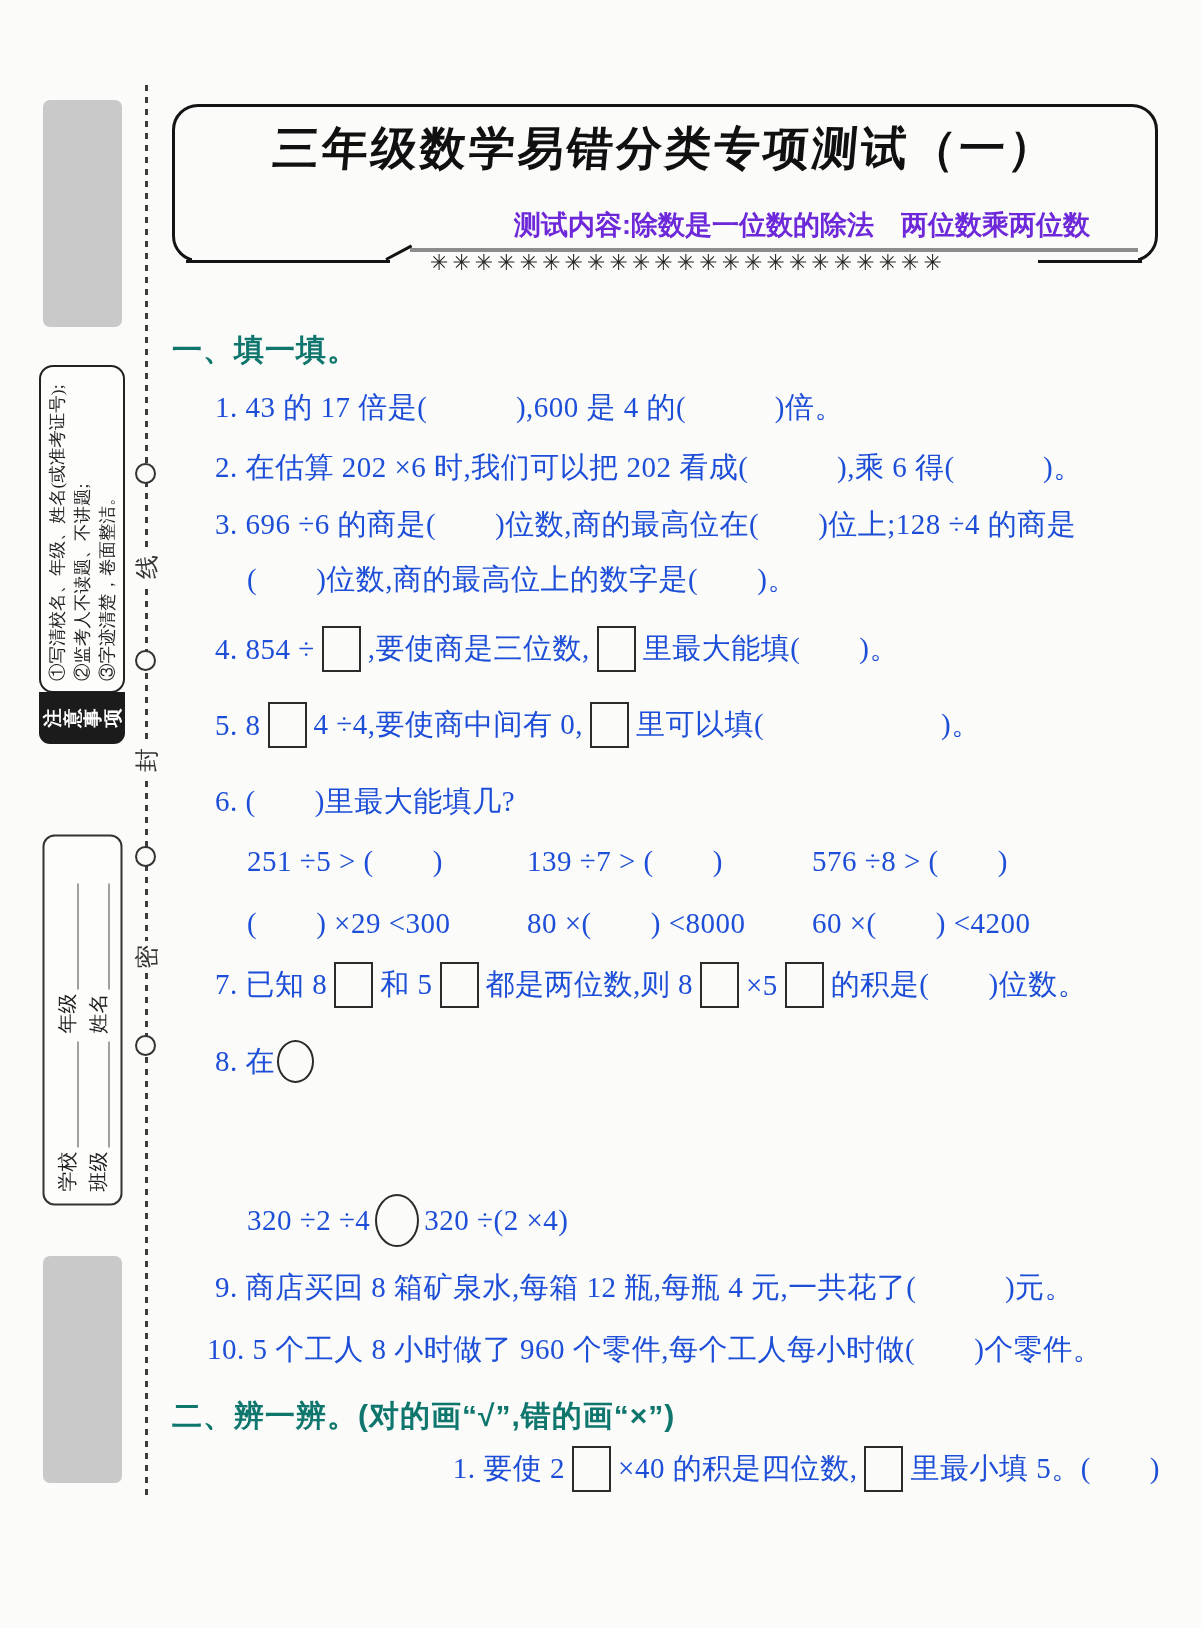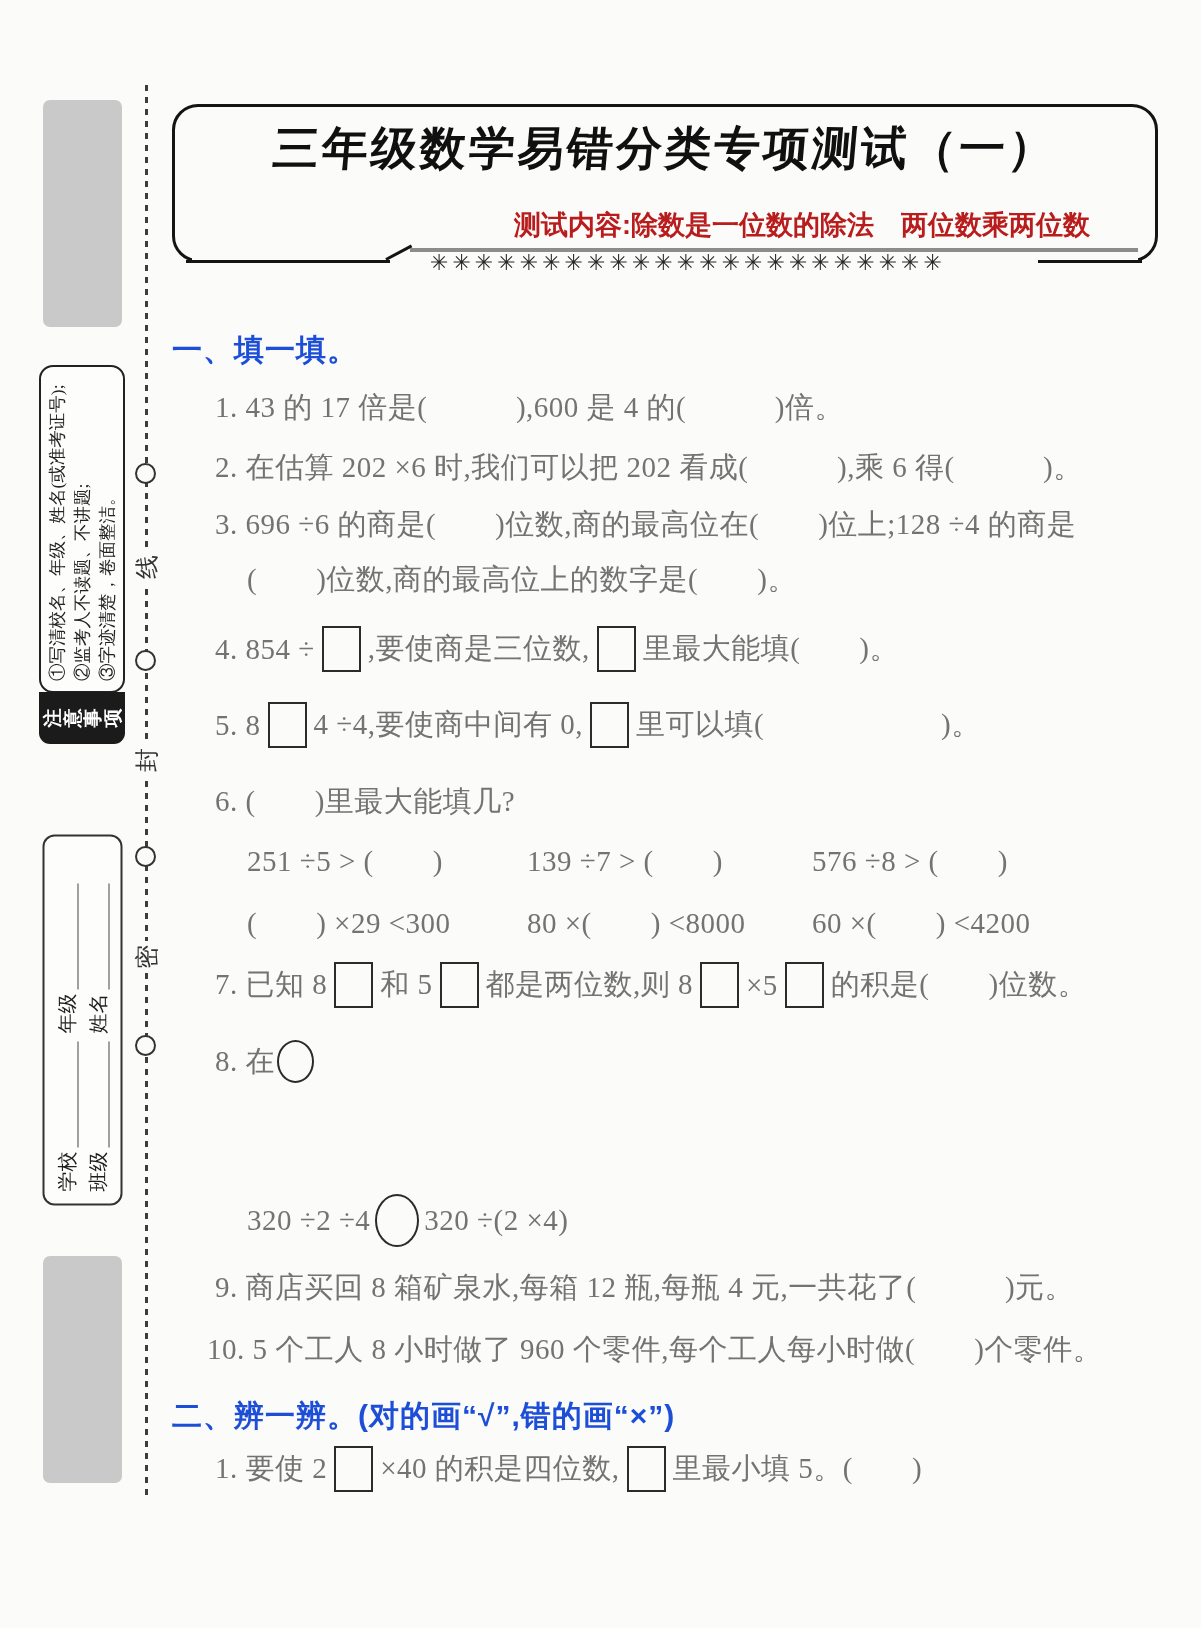--- a/index.html
+++ b/index.html
@@ -31,37 +31,37 @@
   .info-line .u{display:inline-block;width:106px;border-bottom:1.5px solid #444;height:22px;margin:0 8px 2px 4px}
   
   .title-box{left:172px;top:104px;width:986px;height:158px;border:3px solid #141414;border-radius:26px;box-sizing:border-box}
   .erase{background:#fbfbf9}
   .blk{background:#141414}
   .gline{background:#8c8c8c}
   .main-title{left:172px;top:118px;width:986px;text-align:center;font-size:46px;font-weight:bold;
     letter-spacing:3px;transform:skewX(-5deg);
     font-family:"Liberation Sans","DejaVu Sans",sans-serif;color:#101010;white-space:nowrap}
   .subtitle{left:300px;top:207px;width:790px;text-align:right;font-size:27px;font-weight:bold;
-    font-family:"Liberation Sans","DejaVu Sans",sans-serif;color:#b91c1c;white-space:nowrap}
+    font-family:"Liberation Sans","DejaVu Sans",sans-serif;color:#6d28d9;white-space:nowrap}
   .stars{left:430px;top:250px;font-size:22px;letter-spacing:4px;color:#262626;white-space:nowrap;
     font-family:"DejaVu Sans",sans-serif}
   
-  .line{font-size:29px;white-space:nowrap;letter-spacing:0.5px;color:#737373}
+  .line{font-size:29px;white-space:nowrap;letter-spacing:0.5px;color:#1d4ed8}
   .h{font-family:"Liberation Sans","DejaVu Sans",sans-serif;font-weight:bold;font-size:30px;
-    letter-spacing:1px;color:#1d4ed8;white-space:nowrap}
+    letter-spacing:1px;color:#0f766e;white-space:nowrap}
   .boxline{display:flex;align-items:center}
   .sq{display:inline-block;width:39px;height:46px;border:2.5px solid #2b2b2b;vertical-align:middle;
     margin:0 7px;box-sizing:border-box;background:transparent}
   .cmp{display:inline-block;width:44px;height:53px;border:2px solid #2b2b2b;border-radius:50%;
     vertical-align:middle;margin:0 5px;box-sizing:border-box}
   .oc{display:inline-block;width:37px;height:43px;border:2px solid #2b2b2b;border-radius:50%;
     vertical-align:middle;margin:0 2px;box-sizing:border-box}
   .grid6{display:grid;grid-template-columns:280px 285px 1fr}
   .grid8{display:grid;grid-template-columns:405px 1fr;align-items:center}
-  .spread{display:flex;justify-content:flex-start;width:945px}
+  .spread{display:flex;justify-content:flex-end;width:945px}
 </style>
 </head>
 <body>
 
 <div class="abs gray-box" style="top:100px"></div>
 <div class="abs gray-box" style="top:1256px"></div>
 
 <div class="abs notice-box">
   <div class="notice-line">①写清校名、年级、姓名(或准考证号);</div>
   <div class="notice-line">②监考人不读题、不讲题;</div>

